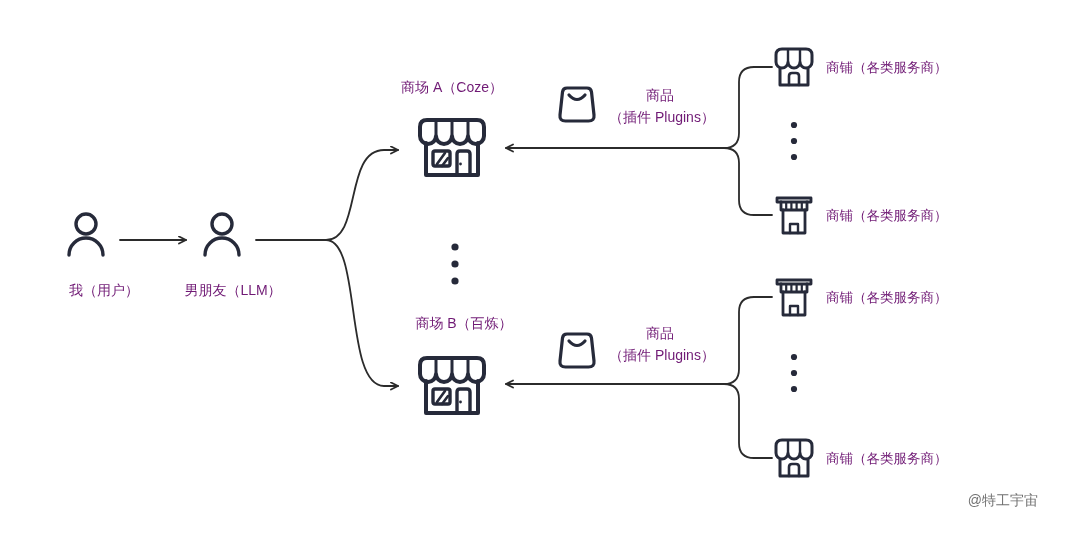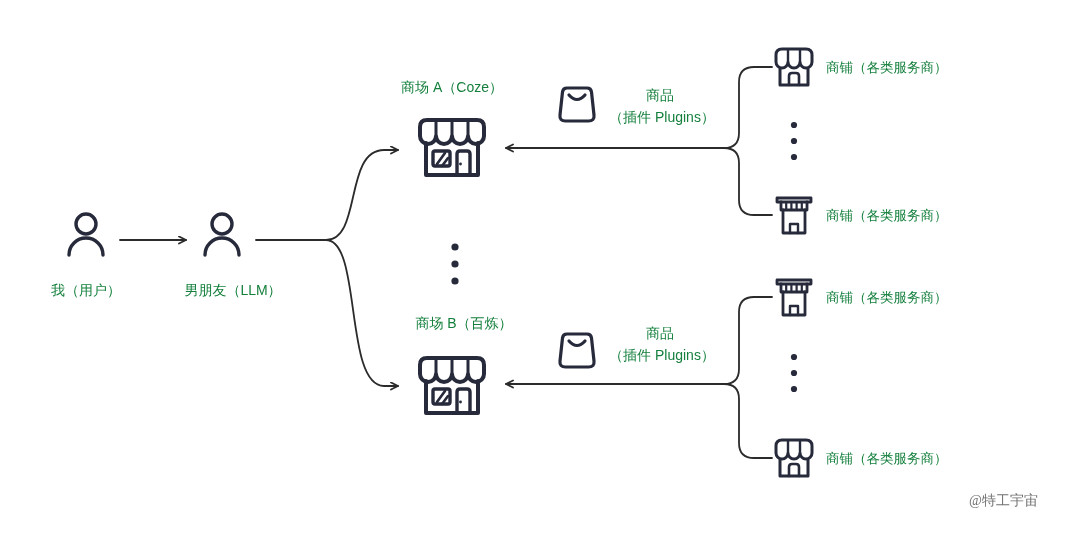--- a/index.html
+++ b/index.html
@@ -10,32 +10,31 @@
   .canvas{
     position:relative;
     width:1080px;height:533px;
     background:#ffffff;
     overflow:hidden;
   }
   .layer{position:absolute;left:0;top:0;}
   .icon{position:absolute;}
   .label{
     position:absolute;
-    color:#15803d;
+    color:#701a75;
     font-size:14px;
     line-height:18px;
     white-space:nowrap;
   }
   .centered{transform:translateX(-50%);text-align:right;}
   .shop-label{font-size:13.5px;}
   .watermark{
     position:absolute;
     color:#707070;
     font-size:14px;
-    font-family:Liberation Serif, serif;
   }
 </style>
 </head>
 <body>
 
 <div class="canvas">
 
   <svg width="0" height="0" style="position:absolute" aria-hidden="true">
     <defs>
       <symbol id="sym-person" viewBox="0 0 56 56">
@@ -108,21 +107,21 @@
         <circle cx="794" cy="157" r="3.1"></circle>
       <circle cx="794" cy="357" r="3.1"></circle>
         <circle cx="794" cy="373" r="3.1"></circle>
         <circle cx="794" cy="389" r="3.1"></circle>
     </g>
   </svg>
 
   <svg class="icon" style="left:58px;top:208px" width="56" height="56">
       <use href="#sym-person"></use>
     </svg>
-  <div class="label centered" style="left:86px;top:281px">我（用户）</div>
+  <div class="label centered" style="left:104px;top:281px">我（用户）</div>
 
   <svg class="icon" style="left:194px;top:208px" width="56" height="56">
       <use href="#sym-person"></use>
     </svg>
   <div class="label centered" style="left:233px;top:281px">男朋友（LLM）</div>
 
   <div class="label centered" style="left:452px;top:78px">商场 A（Coze）</div>
   <svg class="icon" style="left:414px;top:114px" width="76" height="68">
       <use href="#sym-mall"></use>
     </svg>

